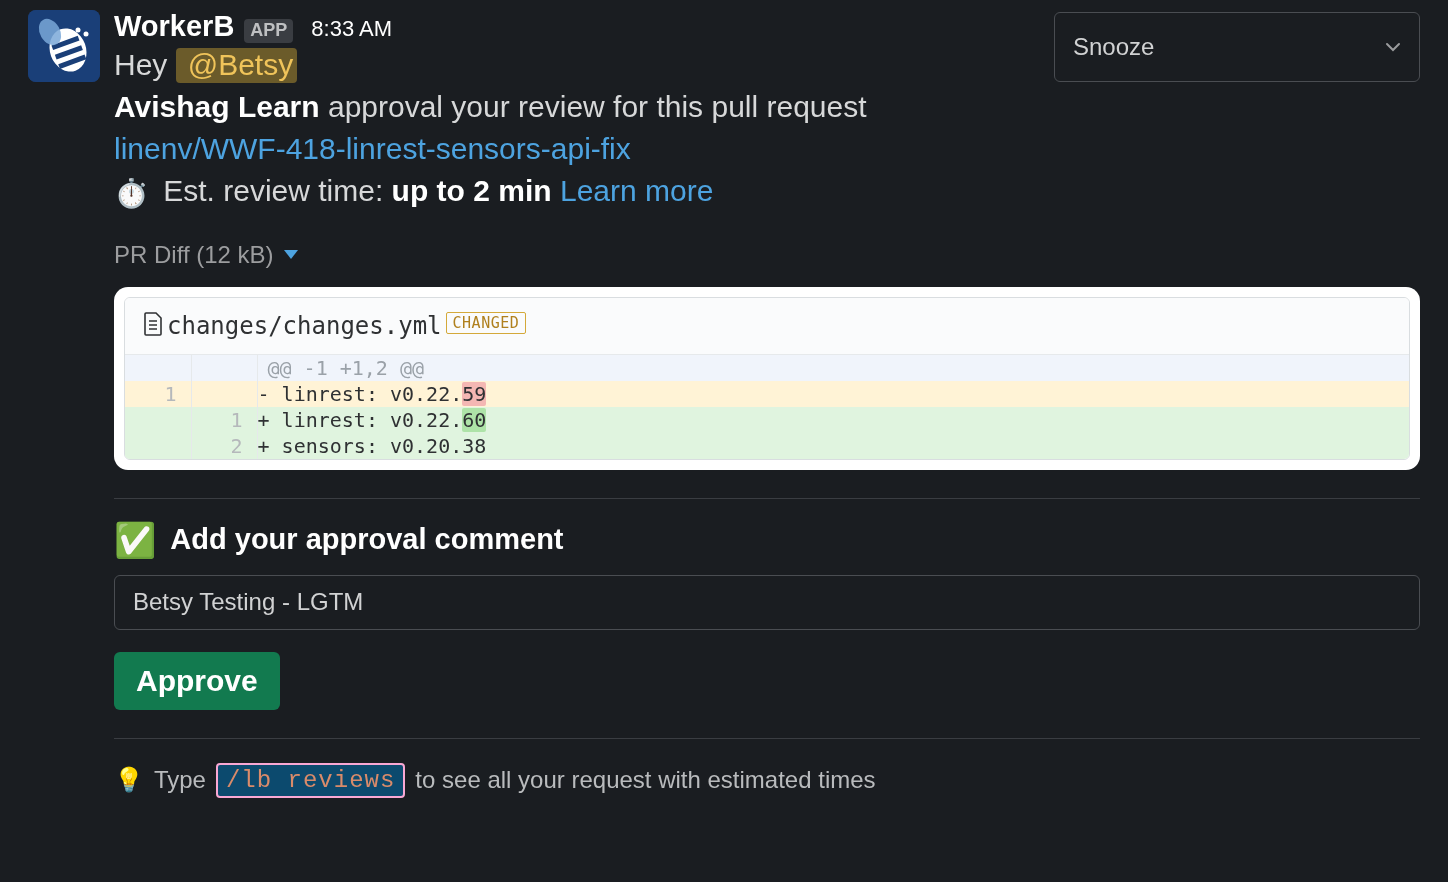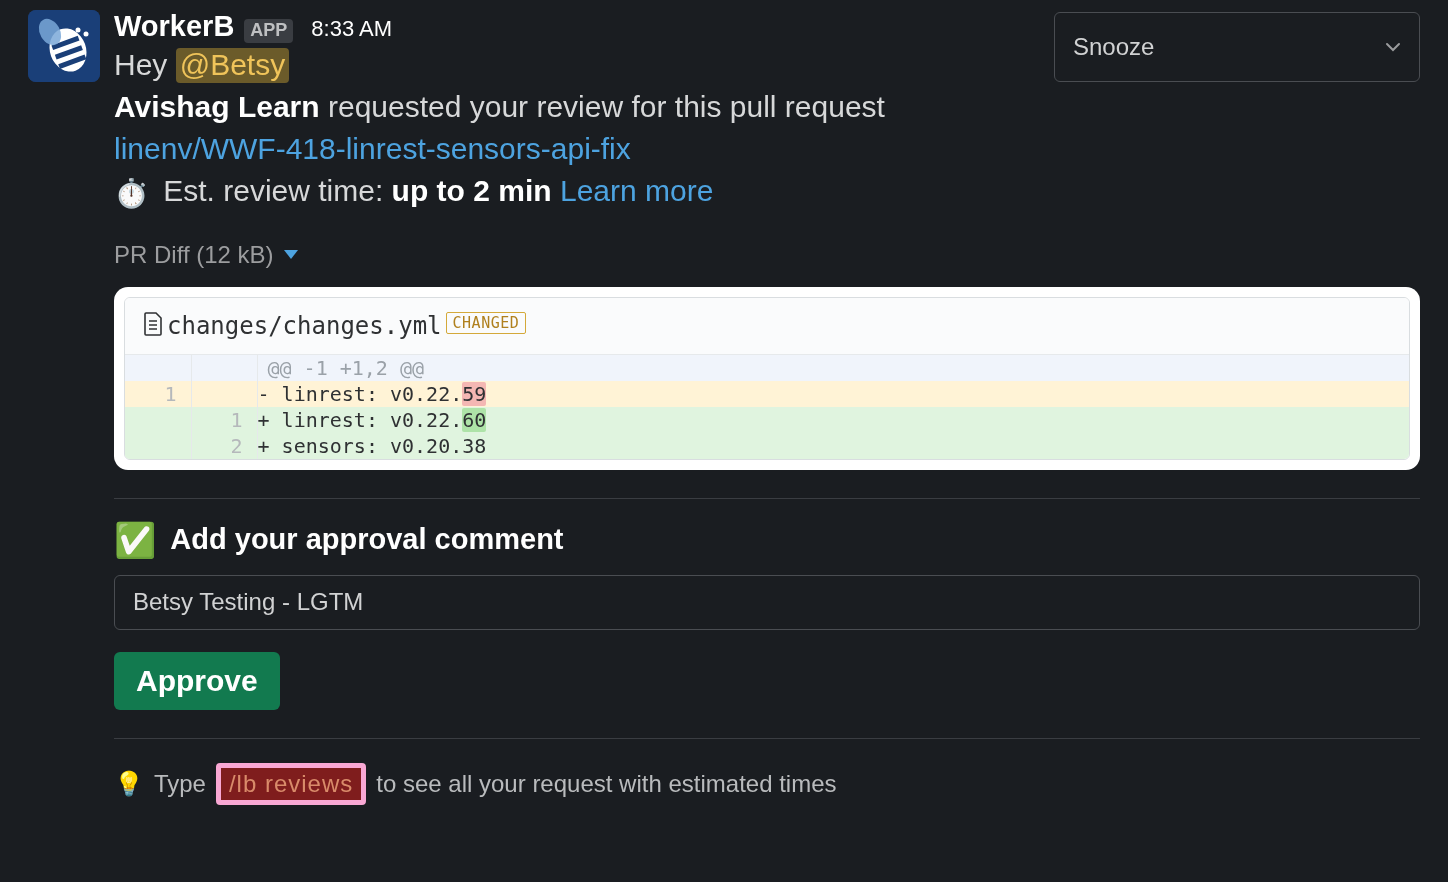--- a/index.html
+++ b/index.html
@@ -60,21 +60,21 @@
   }
   .greeting {
     font-size: 30px;
     color: #d7d8d9;
     line-height: 1.35;
     margin-top: 2px;
   }
   .mention {
     background: #6b5b2a;
     color: #f0c45a;
-    padding: 0 4px 2px 4px;
+    padding: 0 4px 2px 12px;
     border-radius: 4px;
     text-align: center;
   }
   .snooze-wrap {
     margin-left: 20px;
     margin-top: 2px;
   }
   .snooze {
     width: 366px;
     height: 70px;
@@ -230,23 +230,23 @@
   .footer-row {
     display: flex;
     align-items: center;
     gap: 10px;
     font-size: 24px;
     color: #b9bbbd;
     margin-top: 4px;
   }
   .bulb { font-size: 24px; }
   .cmd {
-    font-family: Liberation Sans, sans-serif;
-    background: #7f1d1d;
-    border: 5px solid #f9a8d4;
+    font-family: Liberation Mono, monospace;
+    background: #0c4a6e;
+    border: 2px solid #f9a8d4;
     border-radius: 4px;
     padding: 2px 8px;
     color: #d98b6a;
     letter-spacing: 1px;
   }
 </style>
 </head>
 <body>
 
 <div class="message">
@@ -280,21 +280,21 @@
         <div class="snooze">
           <span>Snooze</span>
           <svg class="chevron" viewBox="0 0 16 16">
             <path d="M2 5 L8 11 L14 5" stroke="#9a9b9d" stroke-width="2" fill="none" stroke-linecap="round"></path>
           </svg>
         </div>
       </div>
     </div>
 
     <div class="line">
-      <span class="bold">Avishag Learn</span><span> requested your review for this pull request</span>
+      <span class="bold">Avishag Learn</span><span> approval your review for this pull request</span>
     </div>
 
     <div class="line">
       <span class="link-hover">linenv/WWF-418-linrest-sensors-api-fix</span>
     </div>
 
     <div class="line">
       <span class="stopwatch">⏱️</span>
       <span>Est. review time: </span><span class="bold">up to 2 min</span>
       <span class="link">Learn more</span>

